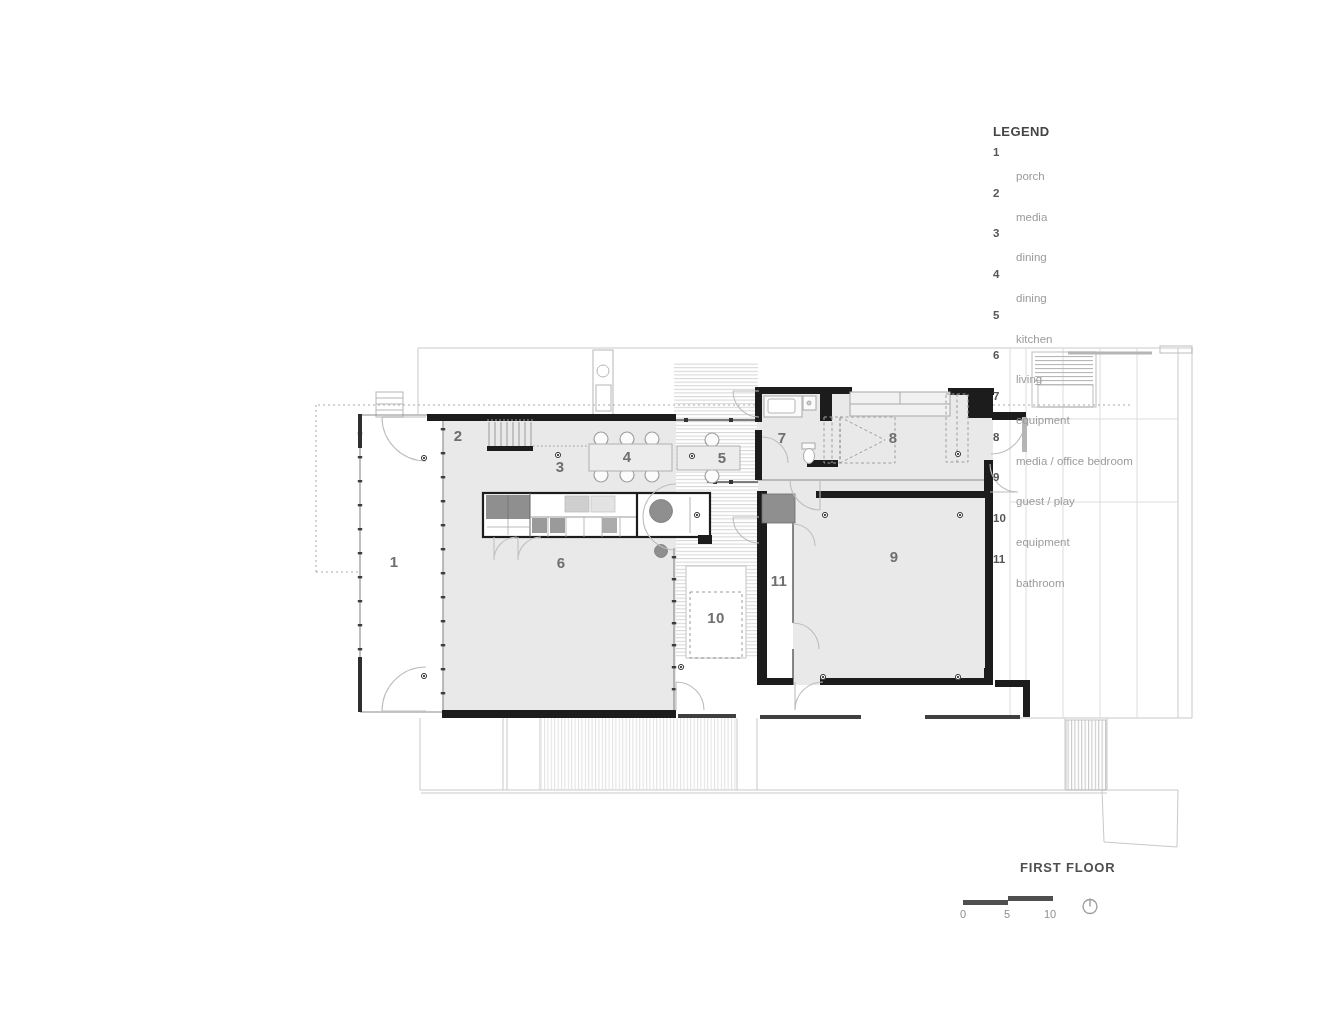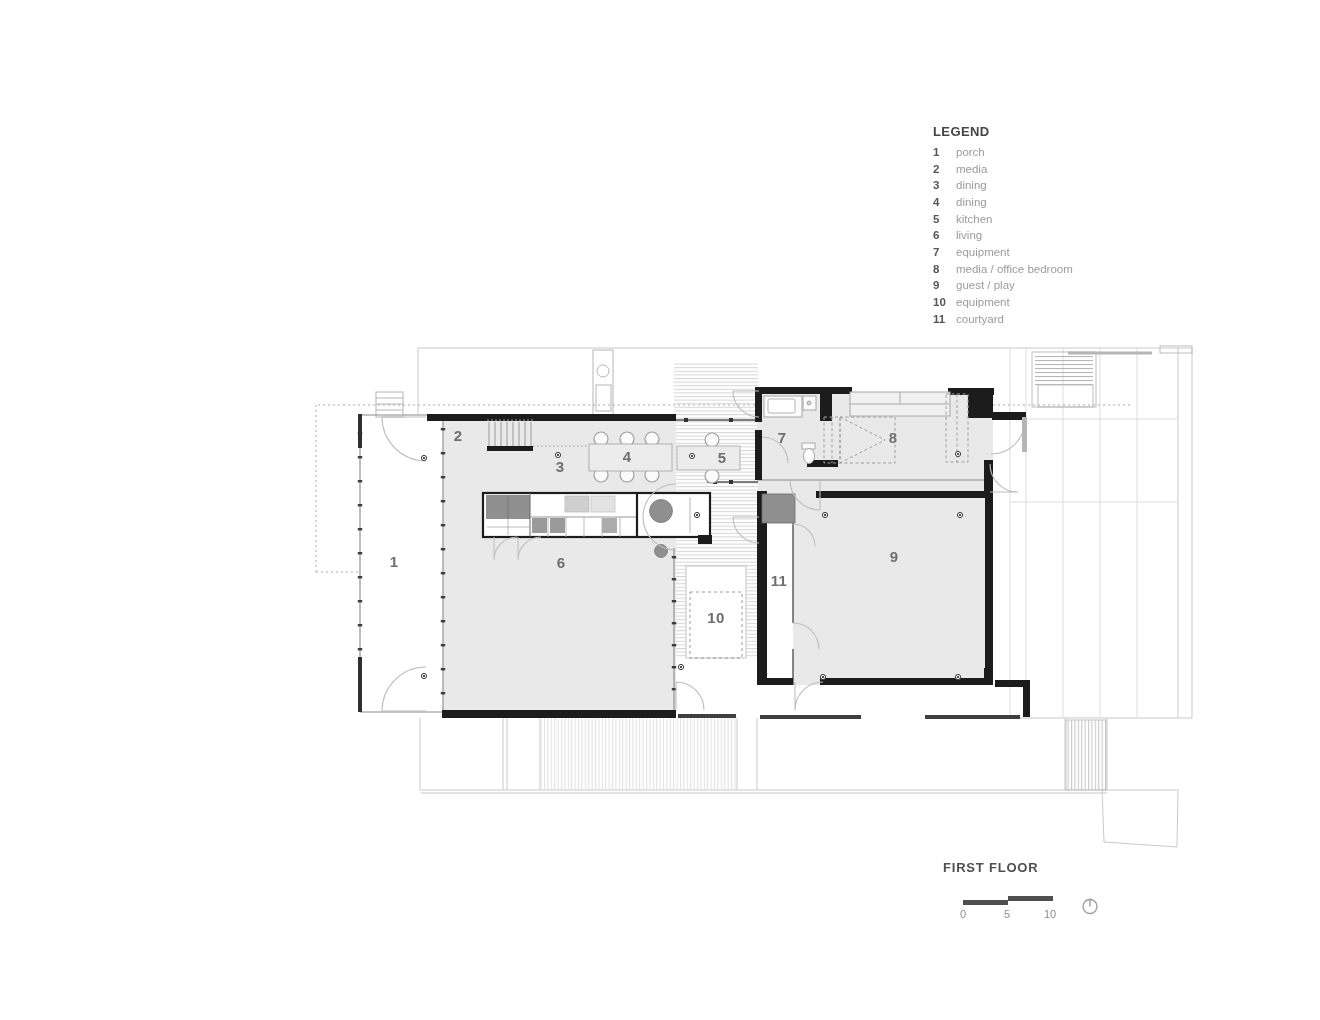--- a/index.html
+++ b/index.html
@@ -1,26 +1,26 @@
 <!DOCTYPE html>
 <html><head>
 <meta charset="utf-8">
 <style>
   html,body{margin:0;padding:0;background:#ffffff;}
   #stage{position:relative;width:1320px;height:1020px;background:#ffffff;overflow:hidden;
          font-family:"Liberation Sans", sans-serif;}
   #plan-svg{position:absolute;left:0;top:0;}
   .room-num{position:absolute;transform:translate(-50%,-50%);font-size:15px;font-weight:bold;
             color:#6f6f6f;letter-spacing:.3px;}
-  #legend{position:absolute;left:933px;top:124px;width:210px;}
+  #legend{position:absolute;left:993px;top:124px;width:210px;}
   #legend .lg-header{font-size:13px;font-weight:bold;color:#454545;letter-spacing:.4px;margin-bottom:5px;}
   .lg-row{display:flex;line-height:16.65px;font-size:11.5px;}
   .lg-num{width:23px;font-weight:bold;color:#565656;}
-  .lg-label{color:#9b9b9b;}
-  #floor-title{position:absolute;left:943px;top:860px;font-size:13px;font-weight:bold;
+  .lg-label{color:#9b9b9b;margin-top:24px;}
+  #floor-title{position:absolute;left:1020px;top:860px;font-size:13px;font-weight:bold;
                color:#4f4f4f;letter-spacing:.8px;}
   #scalebar{position:absolute;left:963px;top:895px;width:140px;height:30px;}
   #scalebar .seg1{position:absolute;left:0;top:5px;width:45px;height:5px;background:#4f4f4f;}
   #scalebar .seg2{position:absolute;left:45px;top:1px;width:45px;height:5px;background:#4f4f4f;}
   #scalebar .tick{position:absolute;top:13px;font-size:11px;color:#8f8f8f;}
   .t0{left:-3px;} .t5{left:41px;} .t10{left:81px;}
   #north-icon{position:absolute;left:1081px;top:897px;}
 </style>
 </head>
 <body>
@@ -334,21 +334,21 @@
   <div class="lg-row">
         <span class="lg-num">9</span>
         <span class="lg-label">guest / play</span>
       </div>
   <div class="lg-row">
         <span class="lg-num">10</span>
         <span class="lg-label">equipment</span>
       </div>
   <div class="lg-row">
         <span class="lg-num">11</span>
-        <span class="lg-label">courtyard</span>
+        <span class="lg-label">bathroom</span>
       </div>
 </div>
 
 <div id="floor-title">FIRST FLOOR</div>
 
 <div id="scalebar">
   <div class="seg1"></div>
   <div class="seg2"></div>
   <span class="tick t0">0</span>
   <span class="tick t5">5</span>

